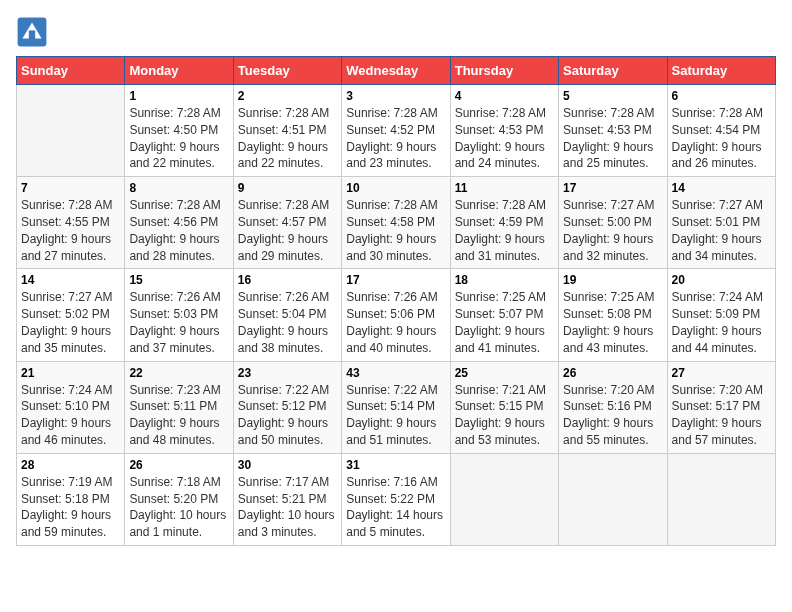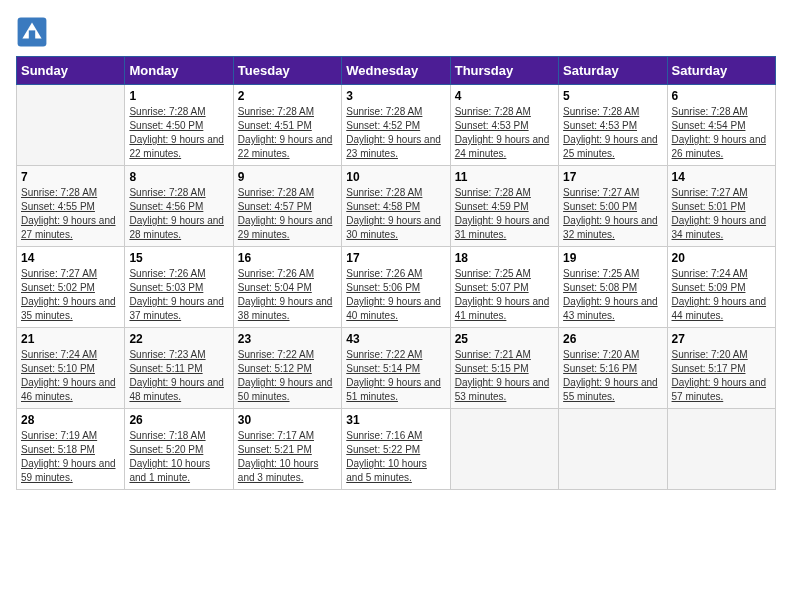--- a/index.html
+++ b/index.html
@@ -45,21 +45,21 @@
     .location-title {
       font-size: 16px;
       color: #555;
     }
     table {
       width: 100%;
       border-collapse: collapse;
       font-size: 11px;
     }
     thead th {
-      background-color: #4c1d95;
+      background-color: #ef4444;
       color: #fff;
       padding: 6px 4px;
       text-align: left;
       font-size: 13px;
       font-weight: bold;
       border: 1px solid #2a5a9f;
     }
     tbody td {
       border: 1px solid #ccc;
       vertical-align: top;
@@ -71,24 +71,23 @@
     tbody tr:nth-child(even) td {
       background: #f9f9f9;
     }
     .day-num {
       font-weight: bold;
       font-size: 12px;
       display: block;
       margin-bottom: 2px;
     }
     .cell-info {
-      font-size: 10px;
+      font-size: 12px;
       color: #333;
       line-height: 1.4;
-      text-decoration: underline;
     }
     .empty-cell {
       background: #f5f5f5 !important;
     }
   </style>
 </head>
 <body>
 
 <div class="header-area">
   <div class="logo">
@@ -369,21 +368,21 @@
           <span>Sunrise: 7:17 AM</span><br>
           <span>Sunset: 5:21 PM</span><br>
           <span>Daylight: 10 hours and 3 minutes.</span>
         </div>
       </td>
         <td>
         <span class="day-num">31</span>
         <div class="cell-info">
           <span>Sunrise: 7:16 AM</span><br>
           <span>Sunset: 5:22 PM</span><br>
-          <span>Daylight: 10 hours and 5 minutes.</span>
+          <span>Daylight: 14 hours and 5 minutes.</span>
         </div>
       </td>
         <td class="empty-cell"></td>
         <td class="empty-cell"></td>
         <td class="empty-cell"></td>
       </tr>
     </tbody>
 </table>
 
 </body></html>

